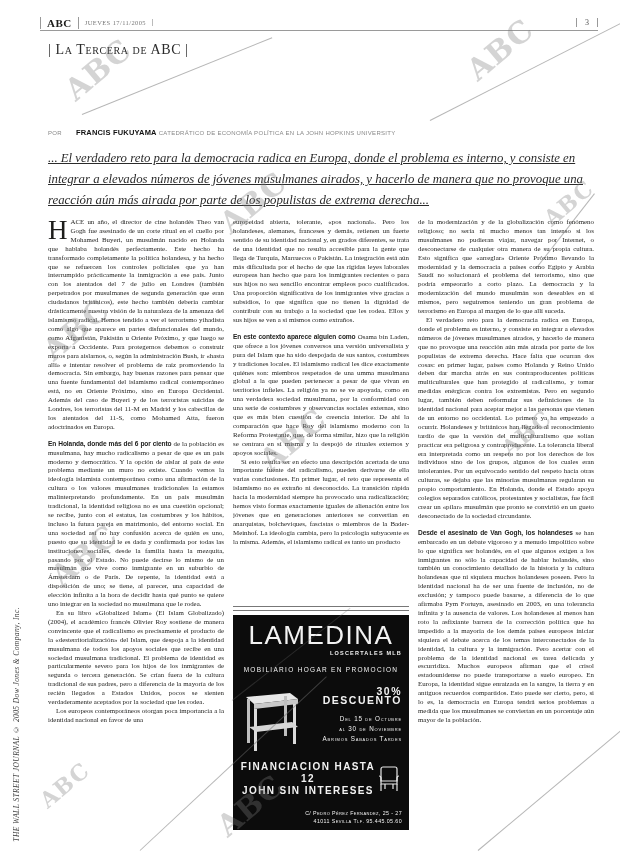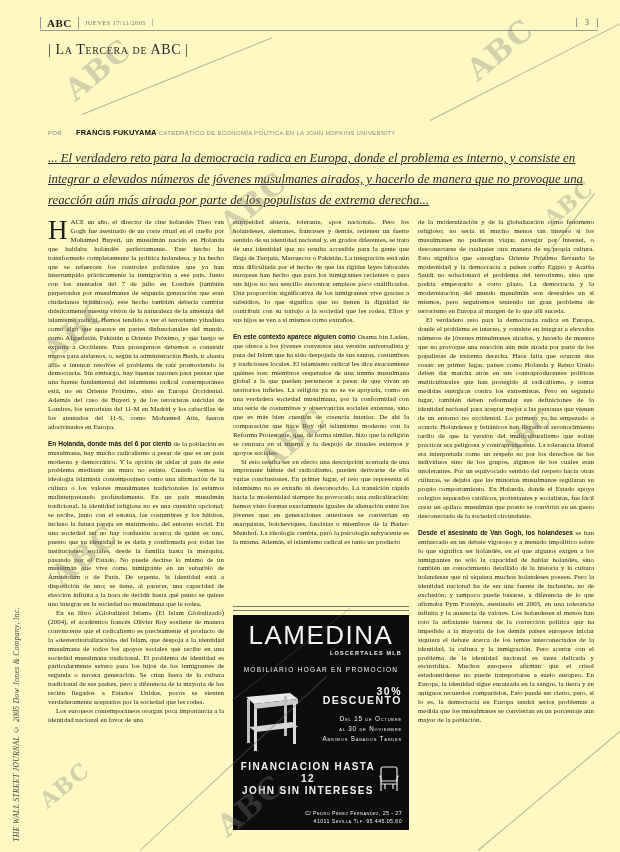--- a/index.html
+++ b/index.html
@@ -1,16 +1,16 @@
 <!DOCTYPE html>
 <html><head>
 <meta charset="utf-8">
 <style>
   html,body{margin:0;padding:0;background:#d9d9d9;}
-  .page{position:relative;width:620px;height:852px;background:#fef9c3;overflow:hidden;
+  .page{position:relative;width:620px;height:852px;background:#ffffff;overflow:hidden;
         font-family:"Liberation Serif",serif;color:#1d1d1b;}
   
   .topbar{position:absolute;left:40px;right:22px;top:16px;height:13px;
           display:flex;justify-content:space-between;align-items:center;}
   .topbar-left{display:flex;align-items:center;}
   .brand{font-weight:700;font-size:11px;letter-spacing:.5px;padding:0 6px;
          border-left:1px solid #999;border-right:1px solid #999;}
   .date{font-size:6.5px;color:#777;letter-spacing:.4px;padding:0 6px;
         border-right:1px solid #bbb;font-variant:small-caps;}
   .pagenum{font-size:8px;color:#555;padding:0 8px;border-left:1px solid #999;border-right:1px solid #999;}

